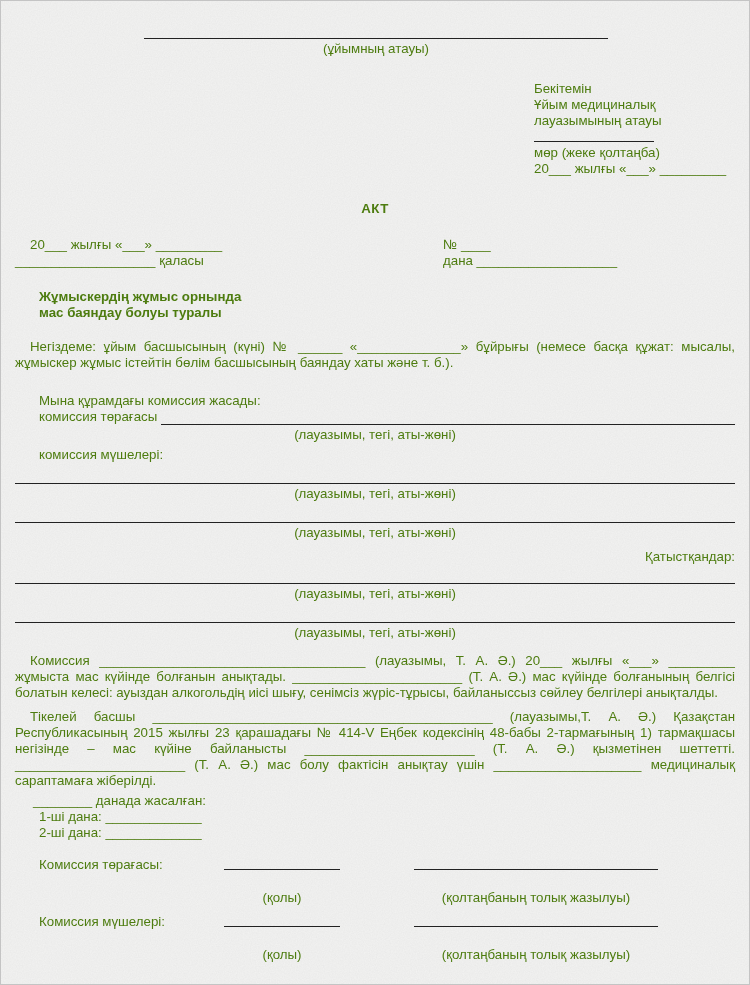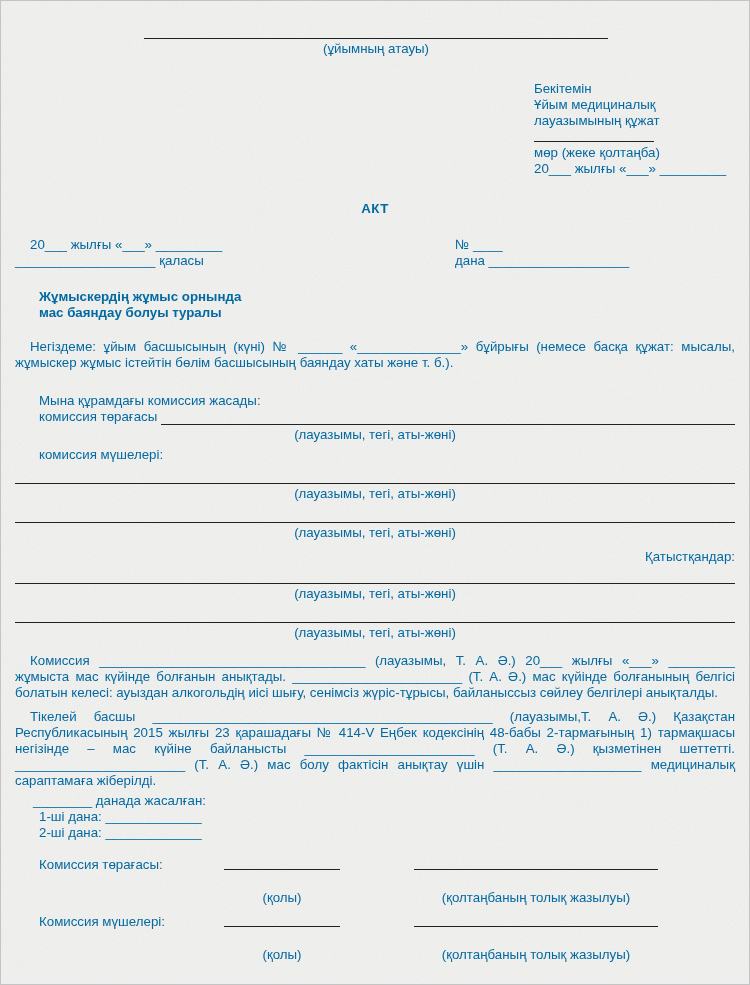--- a/index.html
+++ b/index.html
@@ -7,36 +7,36 @@
     position:relative;
     width:750px; height:985px;
     margin:0 auto;
     background:#f3f3f2;
     border:1px solid #c4c4c4;
     box-sizing:border-box;
     overflow:hidden;
     font-family:"Liberation Sans", sans-serif;
     font-size:13.3px;
     line-height:16px;
-    color:#0369a1;
+    color:#4d7c0f;
   }
   .texture { position:absolute; inset:0; pointer-events:none; }
   .content { position:relative; padding:0 14px; }
 
   .org-line { width:464px; margin:37px 0 0 129px; border-bottom:1.5px solid #222; height:0; }
   .org-caption { width:464px; margin-left:129px; text-align:center; margin-top:2px; }
 
   .approval { margin-left:519px; margin-top:24px; }
   .approval-rule { width:120px; height:12px; border-bottom:1px solid #222; margin-bottom:3px; }
 
   .title { text-align:center; font-weight:bold; margin-top:24px; letter-spacing:0.5px; }
 
   .meta { position:relative; margin-top:20px; height:36px; }
   .meta-date { padding-left:15px; }
-  .meta-right { position:absolute; left:440px; top:0; }
+  .meta-right { position:absolute; left:428px; top:0; }
 
   .subject { font-weight:bold; padding-left:24px; margin-top:16px; }
 
   .para { margin-top:18px; text-align:justify; text-indent:15px; }
   .para.tight { margin-top:8px; }
 
   .intro { padding-left:24px; margin-top:22px; }
 
   .rule-row { display:flex; align-items:flex-end; padding-left:24px; height:16px; }
   .rule-row .fill { flex:1; border-bottom:1px solid #222; height:14px; margin-left:4px; }
@@ -71,21 +71,21 @@
   </svg>
 
   <div class="content">
 
     <div class="org-line"></div>
     <div class="org-caption">(ұйымның атауы)</div>
 
     <div class="approval">
       <div>Бекітемін</div>
       <div>Ұйым медициналық</div>
-      <div>лауазымының құжат</div>
+      <div>лауазымының атауы</div>
       <div class="approval-rule"></div>
       <div>мөр (жеке қолтаңба)</div>
       <div>20___ жылғы «___» _________</div>
     </div>
 
     <div class="title">АКТ</div>
 
     <div class="meta">
       <div>
         <div class="meta-date">20___ жылғы «___» _________</div>

